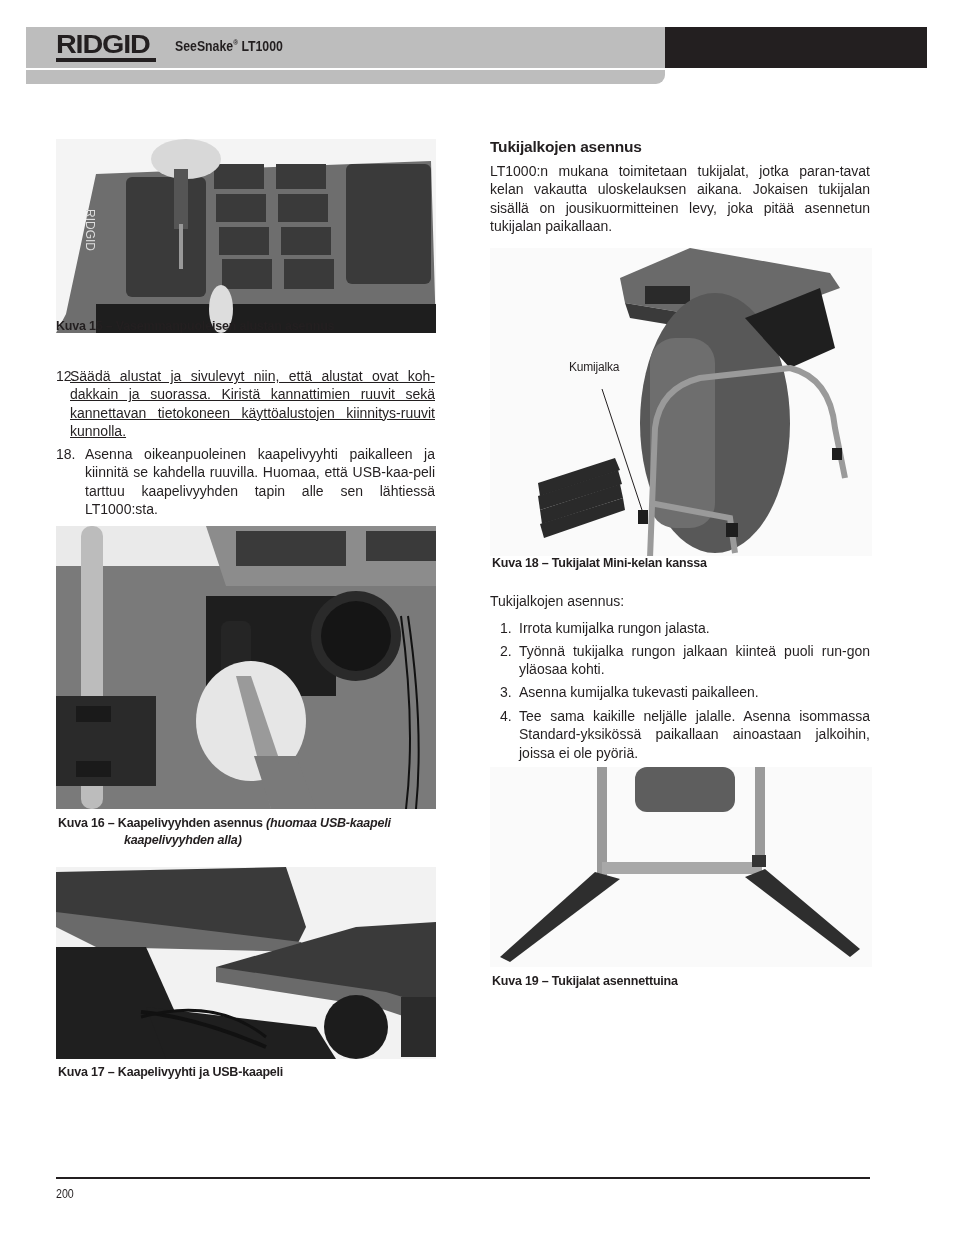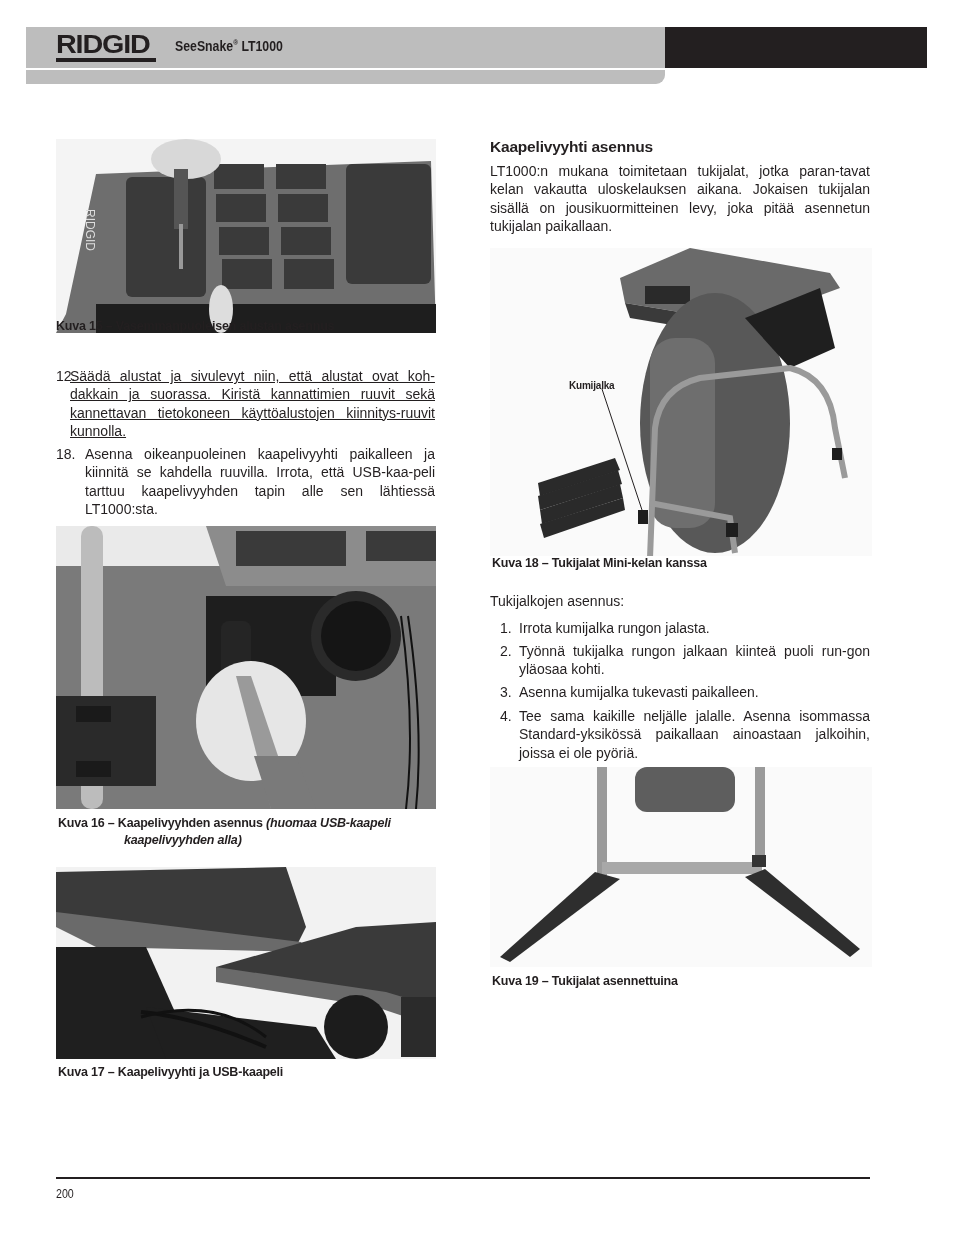--- a/index.html
+++ b/index.html
@@ -68,21 +68,21 @@
   </svg>
 </div>
 <div class="abs caption" style="left:56px; top:318px;">Kuva 15 – Vasemmanpuoleisen alustan asennus</div>
 
 <div class="list-item" style="left:56px; top:367px; width:379px;">
   <span class="num">12.</span>
   <span class="txt" style="margin-left:14px;text-decoration:underline;">Säädä alustat ja sivulevyt niin, että alustat ovat koh-dakkain ja suorassa. Kiristä kannattimien ruuvit sekä kannettavan tietokoneen käyttöalustojen kiinnitys-ruuvit kunnolla.</span>
 </div>
 <div class="list-item" style="left:56px; top:445px; width:379px;">
   <span class="num">18.</span>
-  <span class="txt" style="margin-left:29px;">Asenna oikeanpuoleinen kaapelivyyhti paikalleen ja kiinnitä se kahdella ruuvilla. Irrota, että USB-kaa-peli tarttuu kaapelivyyhden tapin alle sen lähtiessä LT1000:sta.</span>
+  <span class="txt" style="margin-left:29px;">Asenna oikeanpuoleinen kaapelivyyhti paikalleen ja kiinnitä se kahdella ruuvilla. Huomaa, että USB-kaa-peli tarttuu kaapelivyyhden tapin alle sen lähtiessä LT1000:sta.</span>
 </div>
 
 <div class="abs photo" style="left:56px; top:526px; width:380px; height:283px;">
   <svg width="380" height="283" viewBox="0 0 380 283">
     <rect width="380" height="283" fill="#eaeaea"></rect>
     <rect x="0" y="40" width="380" height="243" fill="#7a7a7a"></rect>
     <polygon points="150,0 380,0 380,60 170,60" fill="#8c8c8c"></polygon>
     <rect x="180" y="5" width="110" height="35" fill="#3a3a3a"></rect>
     <rect x="310" y="5" width="70" height="30" fill="#3a3a3a"></rect>
     <rect x="150" y="70" width="130" height="100" fill="#1e1e1e"></rect>
@@ -115,21 +115,21 @@
     <polygon points="0,80 90,80 140,192 0,192" fill="#1f1f1f"></polygon>
     <polygon points="90,140 260,160 280,192 110,192" fill="#1f1f1f"></polygon>
     <path d="M85 145 Q140 150 210 180" stroke="#111" stroke-width="4" fill="none"></path>
     <path d="M85 150 Q160 130 210 170" stroke="#111" stroke-width="3" fill="none"></path>
     <circle cx="300" cy="160" r="32" fill="#1c1c1c"></circle>
     <rect x="345" y="130" width="35" height="60" fill="#2b2b2b"></rect>
   </svg>
 </div>
 <div class="abs caption" style="left:58px; top:1064px;">Kuva 17 – Kaapelivyyhti ja USB-kaapeli</div>
 
-<div class="abs section-title" style="left:490px; top:138px;">Kaapelivyyhti asennus</div>
+<div class="abs section-title" style="left:490px; top:138px;">Tukijalkojen asennus</div>
 <div class="abs body-text" style="left:490px; top:162px; width:380px; text-align:justify;">LT1000:n mukana toimitetaan tukijalat, jotka paran-tavat kelan vakautta uloskelauksen aikana. Jokaisen tukijalan sisällä on jousikuormitteinen levy, joka pitää asennetun tukijalan paikallaan.</div>
 
 <div class="abs photo" style="left:490px; top:248px; width:382px; height:308px; background:#fff;">
   <svg width="382" height="308" viewBox="0 0 382 308">
     <rect width="382" height="308" fill="#fafafa"></rect>
     <polygon points="130,30 200,0 340,25 350,40 255,75 135,55" fill="#6a6a6a"></polygon>
     <polygon points="135,55 255,75 260,90 140,70" fill="#3a3a3a"></polygon>
     <rect x="155" y="38" width="45" height="18" fill="#2a2a2a"></rect>
     <ellipse cx="225" cy="175" rx="75" ry="130" fill="#585858"></ellipse>
     <rect x="160" y="90" width="65" height="190" rx="25" fill="#6e6e6e"></rect>
@@ -139,21 +139,21 @@
     <rect x="148" y="262" width="10" height="14" fill="#1e1e1e"></rect>
     <rect x="236" y="275" width="12" height="14" fill="#1e1e1e"></rect>
     <rect x="342" y="200" width="10" height="12" fill="#1e1e1e"></rect>
     <polygon points="48,235 125,210 130,222 50,248" fill="#2a2a2a"></polygon>
     <polygon points="48,248 128,222 132,236 50,262" fill="#2a2a2a"></polygon>
     <polygon points="50,262 130,236 133,250 52,276" fill="#2a2a2a"></polygon>
     <polygon points="50,276 133,250 135,262 54,290" fill="#2a2a2a"></polygon>
     <line x1="112" y1="141" x2="152" y2="262" stroke="#231f20" stroke-width="1"></line>
   </svg>
 </div>
-<div class="abs" style="left:569px; top:380px; font-weight:bold; font-size:10px; letter-spacing:-0.2px;">Kumijalka</div>
+<div class="abs" style="left:569px; top:360px; font-weight:normal; font-size:12px; letter-spacing:-0.2px;">Kumijalka</div>
 <div class="abs caption" style="left:492px; top:555px;">Kuva 18 – Tukijalat Mini-kelan kanssa</div>
 
 <div class="abs body-text" style="left:490px; top:592px;">Tukijalkojen asennus:</div>
 
 <div class="list-item" style="left:500px; top:619px; width:370px;">
   <span class="num">1.</span>
   <span class="txt" style="margin-left:19px;">Irrota kumijalka rungon jalasta.</span>
 </div>
 <div class="list-item" style="left:500px; top:642px; width:370px;">
   <span class="num">2.</span>

